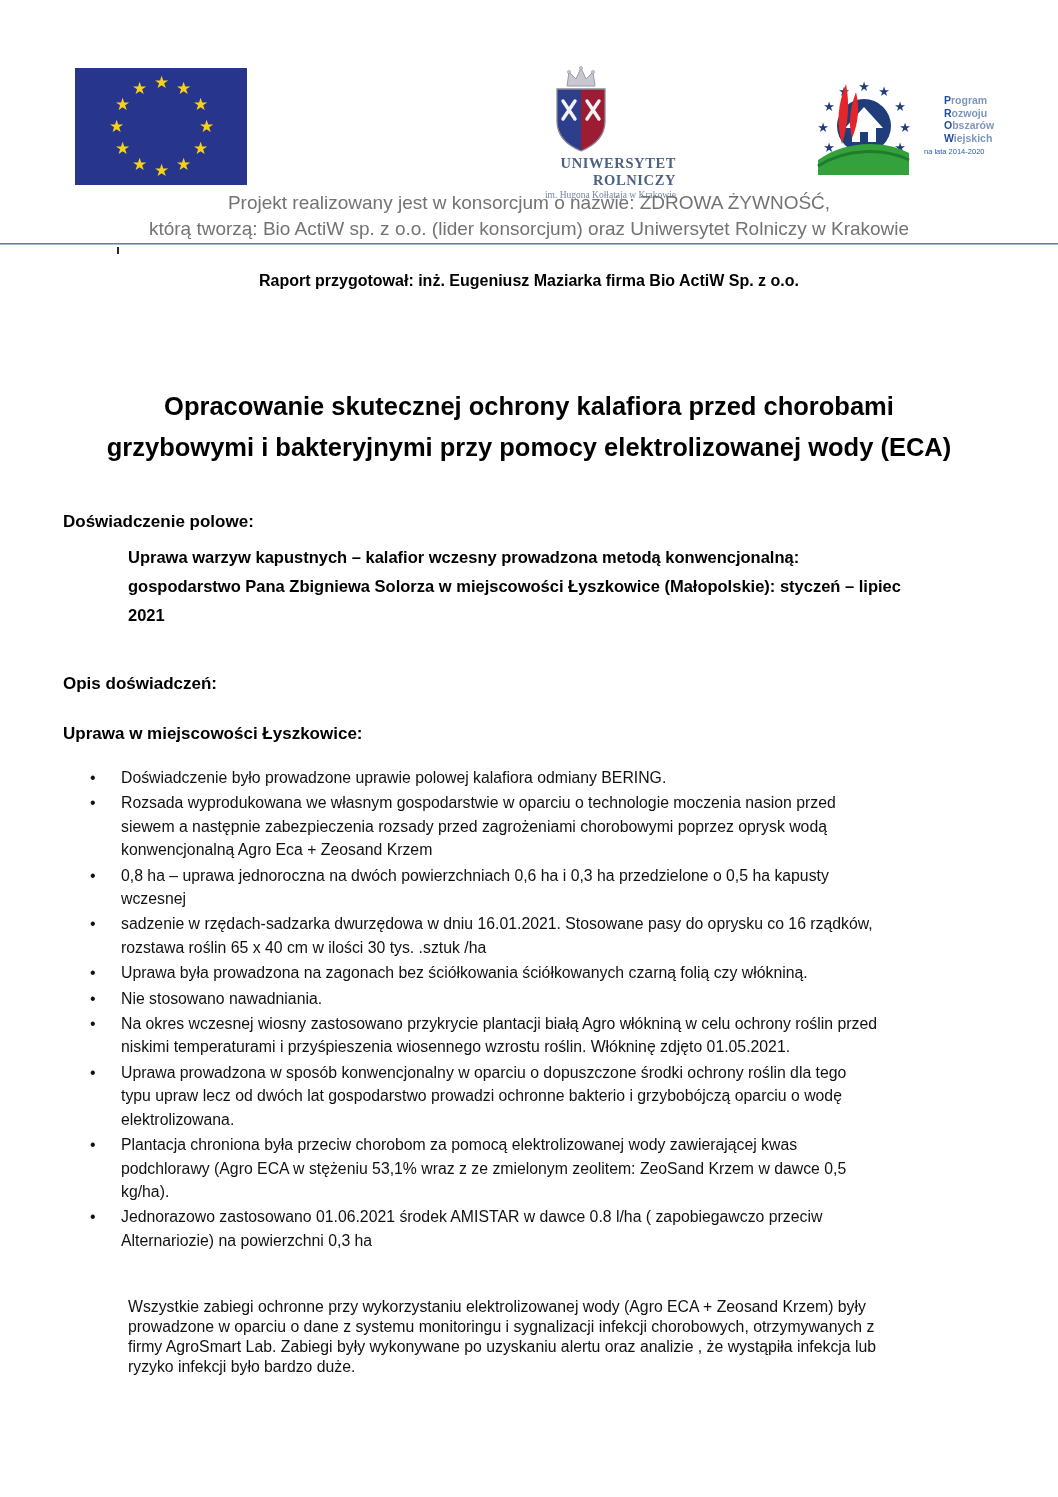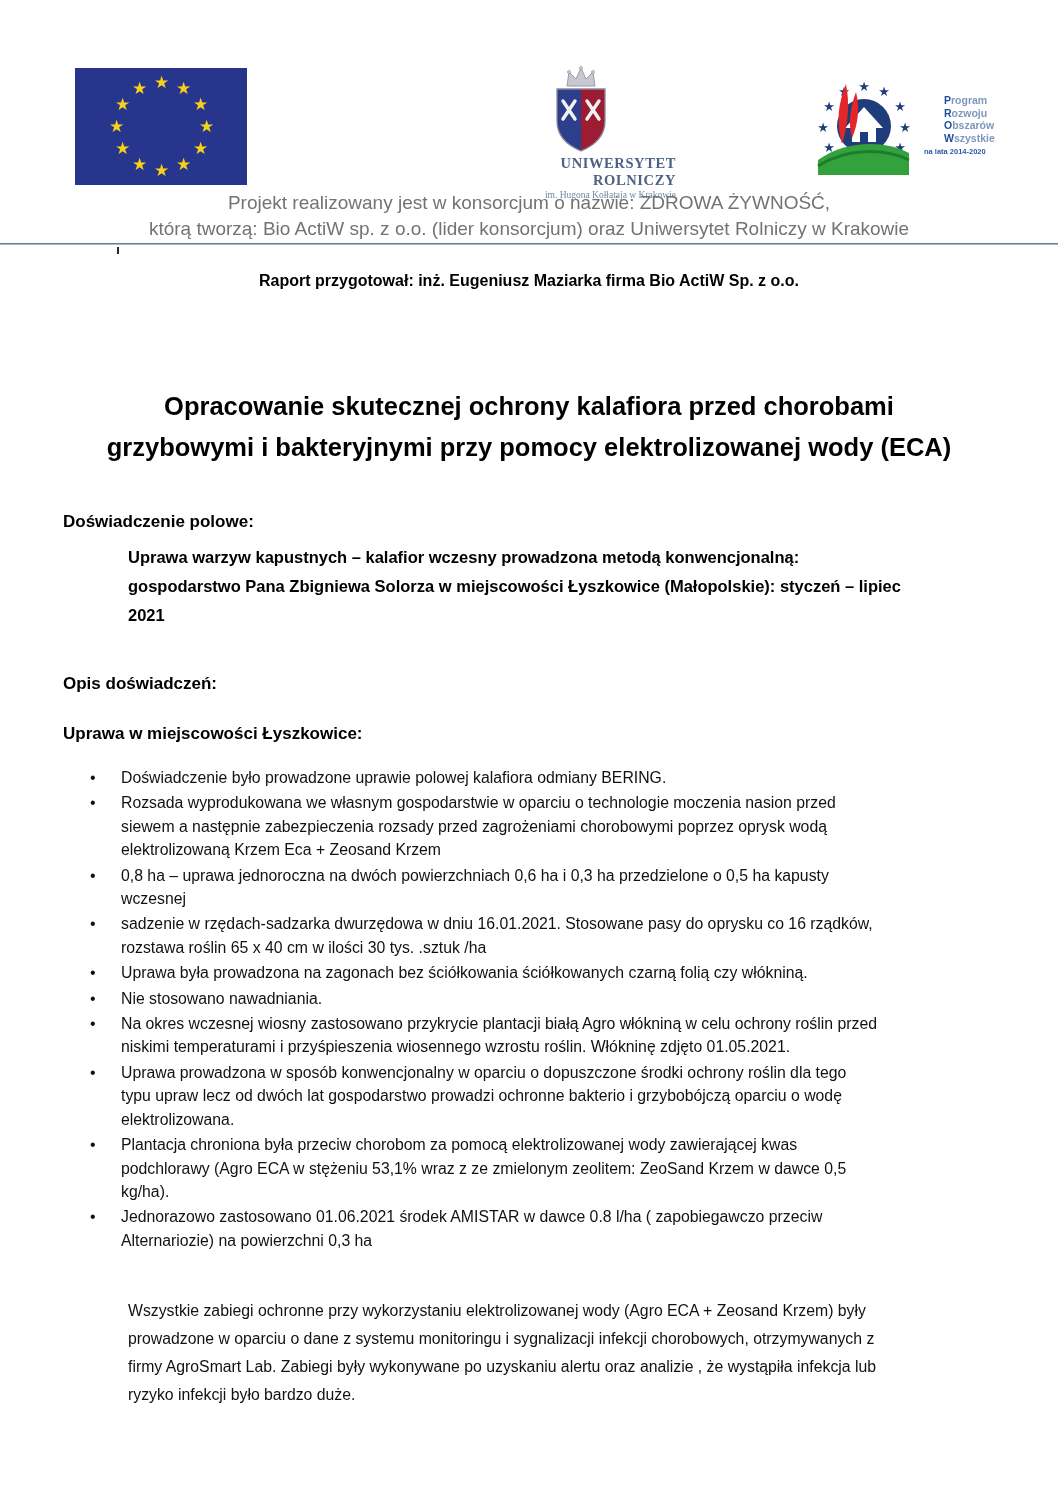--- a/index.html
+++ b/index.html
@@ -16,21 +16,21 @@
   .drop-logo { position:absolute; left:318px; top:68px; }
 
   .univ-logo { position:absolute; left:486px; top:64px; width:190px; text-align:right; }
   .univ-name { font-family:"Liberation Serif", serif; font-weight:700; font-size:14.5px; letter-spacing:.6px; color:#4d6183; margin-top:3px; }
   .univ-sub  { font-family:"Liberation Serif", serif; font-size:9.5px; color:#7386a3; margin-top:1px; }
 
   .prow-logo { position:absolute; left:806px; top:80px; display:flex; align-items:flex-start; }
   .prow-text { margin-left:4px; padding-top:14px; }
   .prow-word { color:#7e96bd; font-weight:700; font-size:10.5px; line-height:12.5px;padding-left:20px; }
   .prow-word::first-letter { color:#1f4e9c; }
-  .prow-years { color:#2a5caa; font-weight:700; font-size:7.5px; margin-top:3px; }
+  .prow-years { color:#2a5caa; font-weight:400; font-size:7.5px; margin-top:3px; }
 
   
   .consortium { position:absolute; top:190px; left:0; width:100%; text-align:center;
                 font-size:19px; line-height:26px; color:#737373; }
   .rule { position:absolute; top:243px; left:0; width:1058px; height:2px;
           background:linear-gradient(to bottom,#55606e,#b9d7ee); }
   .rule-tick { position:absolute; top:247px; left:117px; width:2px; height:7px; background:#2a2a2a; }
 
   .report-by { position:absolute; top:272px; left:0; width:100%; text-align:center;
                font-weight:700; font-size:16px; color:#000; }
@@ -46,21 +46,21 @@
   .sec2-head { top:674px; }
   .sec3-head { top:724px; }
 
   .bullet-list { position:absolute; left:88px; top:766px; width:792px;
                  list-style:none; margin:0; padding:0;
                  font-size:15.8px; line-height:23.4px; color:#111; }
   .bullet-list li { position:relative; padding-left:33px; margin-bottom:2px; }
   .bullet-list li::before { content:"\2022"; position:absolute; left:2px; top:0; font-size:16px; }
 
   .closing { position:absolute; left:128px; top:1297px; width:762px;
-             font-size:15.8px; line-height:28px; color:#111; }
+             font-size:15.8px; line-height:20px; color:#111; }
 </style>
 </head>
 <body>
 
 <div class="page">
 
   <div class="eu-flag">
     <span class="star" style="left:78px; top:6px;">★</span>
     <span class="star" style="left:100px; top:12px;">★</span>
     <span class="star" style="left:117px; top:28px;">★</span>
@@ -113,21 +113,21 @@
       <rect x="54" y="52" width="8" height="10" fill="#1f3d7a"></rect>
       <path d="M40,4 C32,24 30,42 36,64 C42,46 44,24 40,4 Z" fill="#e2262a"></path>
       <path d="M50,12 C44,28 42,42 46,58 C52,44 54,28 50,12 Z" fill="#e2262a"></path>
       <path d="M12,80 C40,60 78,60 103,73 L103,95 L12,95 Z" fill="#33a23d"></path>
       <path d="M12,86 C40,68 78,68 103,80" fill="none" stroke="#1e7d2c" stroke-width="3"></path>
     </svg>
     <div class="prow-text">
       <div class="prow-word">Program</div>
       <div class="prow-word">Rozwoju</div>
       <div class="prow-word">Obszarów</div>
-      <div class="prow-word">Wszystkie</div>
+      <div class="prow-word">Wiejskich</div>
       <div class="prow-years">na lata 2014-2020</div>
     </div>
   </div>
 
   <div class="consortium">
     <div>Projekt realizowany jest w konsorcjum o nazwie: ZDROWA ŻYWNOŚĆ,</div>
     <div>którą tworzą: Bio ActiW sp. z o.o. (lider konsorcjum) oraz  Uniwersytet Rolniczy w Krakowie</div>
   </div>
 
   <div class="rule"></div>
@@ -147,21 +147,21 @@
     <div>gospodarstwo Pana Zbigniewa Solorza w miejscowości Łyszkowice (Małopolskie): styczeń – lipiec</div>
     <div>2021</div>
   </div>
 
   <div class="sec-head sec2-head">Opis doświadczeń:</div>
 
   <div class="sec-head sec3-head">Uprawa w miejscowości Łyszkowice:</div>
 
   <ul class="bullet-list">
     <li>Doświadczenie było prowadzone uprawie polowej  kalafiora  odmiany BERING.</li>
-    <li>Rozsada wyprodukowana we własnym gospodarstwie w oparciu o technologie moczenia nasion przed siewem a następnie  zabezpieczenia rozsady przed zagrożeniami chorobowymi poprzez oprysk wodą elektrolizowaną Krzem Eca + Zeosand Krzem</li>
+    <li>Rozsada wyprodukowana we własnym gospodarstwie w oparciu o technologie moczenia nasion przed siewem a następnie  zabezpieczenia rozsady przed zagrożeniami chorobowymi poprzez oprysk wodą konwencjonalną Agro Eca + Zeosand Krzem</li>
     <li>0,8 ha – uprawa jednoroczna na dwóch powierzchniach 0,6 ha i 0,3 ha przedzielone o 0,5 ha kapusty wczesnej</li>
     <li>sadzenie w rzędach-sadzarka dwurzędowa w dniu 16.01.2021. Stosowane pasy do oprysku co 16 rządków, rozstawa roślin 65 x 40 cm w ilości 30 tys. .sztuk /ha</li>
     <li>Uprawa była prowadzona na zagonach bez ściółkowania ściółkowanych czarną folią czy włókniną.</li>
     <li>Nie stosowano nawadniania.</li>
     <li> Na okres wczesnej wiosny  zastosowano przykrycie plantacji białą  Agro włókniną w celu ochrony roślin przed niskimi temperaturami  i przyśpieszenia wiosennego wzrostu roślin. Włókninę zdjęto  01.05.2021.</li>
     <li>Uprawa prowadzona w sposób konwencjonalny  w oparciu o dopuszczone środki ochrony roślin dla tego typu upraw lecz od dwóch lat gospodarstwo prowadzi ochronne bakterio i grzybobójczą oparciu o wodę elektrolizowana.</li>
     <li>Plantacja  chroniona była przeciw chorobom  za pomocą elektrolizowanej wody zawierającej kwas podchlorawy (Agro ECA w stężeniu 53,1% wraz z ze zmielonym zeolitem: ZeoSand Krzem w dawce 0,5 kg/ha).</li>
     <li> Jednorazowo zastosowano 01.06.2021 środek AMISTAR w dawce 0.8 l/ha ( zapobiegawczo przeciw Alternariozie) na powierzchni 0,3 ha</li>
   </ul>
 

